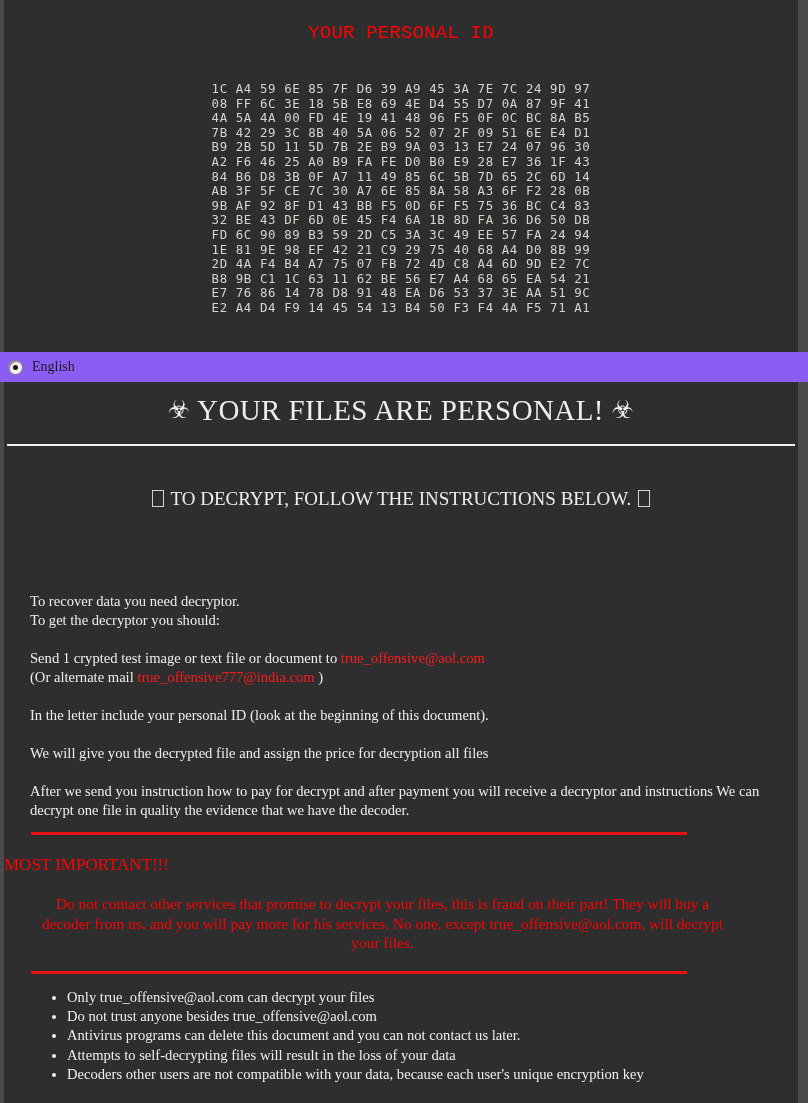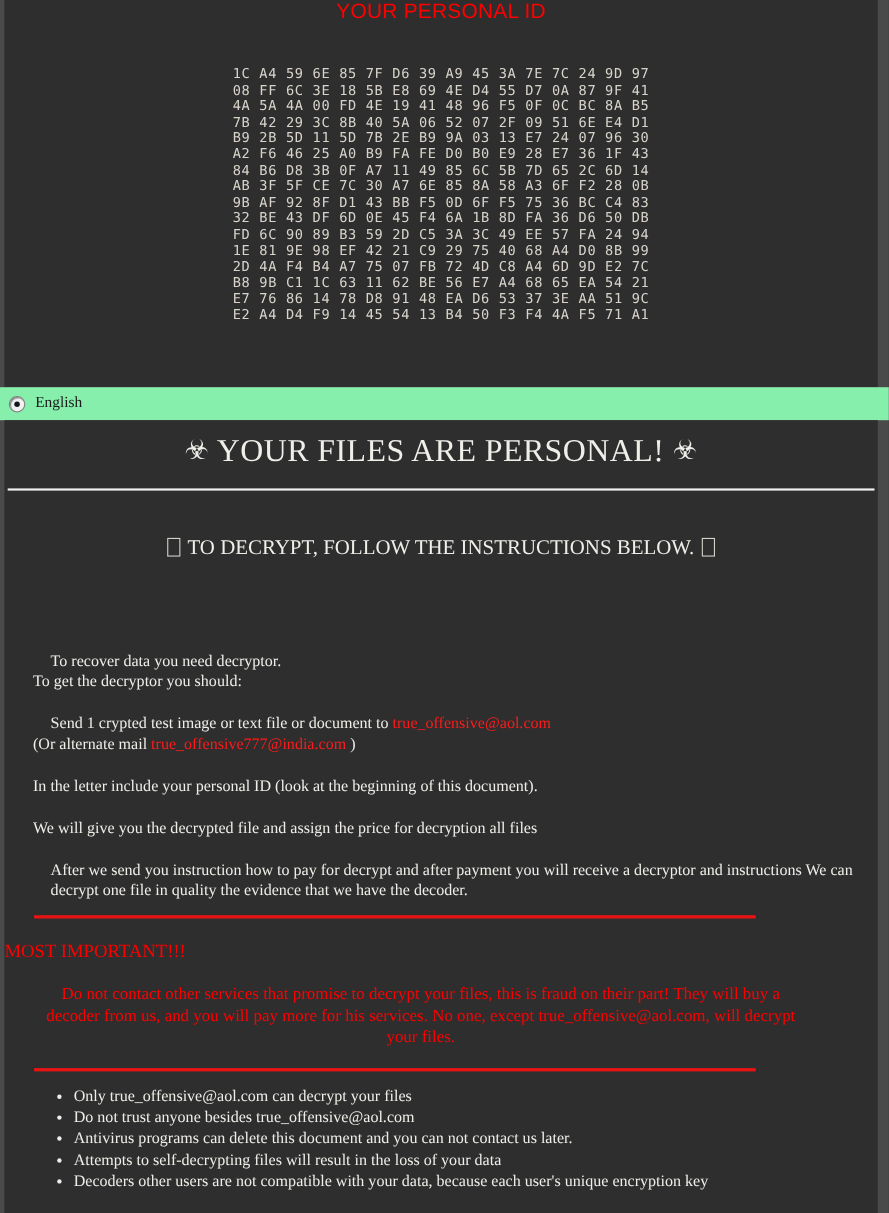--- a/index.html
+++ b/index.html
@@ -29,47 +29,48 @@
     background: #2e2e2e;
   }
 
   
   #id-panel {
     top: 0;
     height: 352px;
   }
   #personal-id-title {
     margin: 0;
+    padding-top: 22px;
     text-align: center;
     color: #ff0000;
     font-size: 19px;
     font-weight: normal;
     letter-spacing: 0.2px;
-    font-family: Liberation Sans, sans-serif;
+    font-family: Liberation Mono, monospace;
   }
   #hex-block {
     margin: 0;
     padding-top: 38px;
     text-align: center;
     color: #d8d4cc;
     font-family: "DejaVu Sans Mono", "Liberation Mono", monospace;
     font-size: 12.4px;
     line-height: 14.6px;
     letter-spacing: 0.6px;
     white-space: pre;
   }
 
   
   #language-bar {
     position: absolute;
     left: 0;
     top: 352px;
     width: 808px;
     height: 30px;
-    background: #86efac;
+    background: #8b5cf6;
     display: flex;
     align-items: center;
     padding-left: 8px;
     box-sizing: border-box;
   }
   .radio-outer {
     width: 13px;
     height: 13px;
     border-radius: 50%;
     background: #f1f1f1;
@@ -142,21 +143,20 @@
     padding: 66px 0 0 26px;
     color: #efeee9;
     font-size: 14.6px;
     line-height: 19px;
   }
   #body-copy p {
     margin: 0 0 19px 0;
   }
   #body-copy p.tight {
     margin-bottom: 0;
-    margin-left: 16px;
   }
   .mail {
     color: #ff1a1a;
   }
 
   hr.red-rule {
     border: none;
     border-top: 3px solid #e81313;
     margin: 12px 0 0 27px;
     width: 656px;

